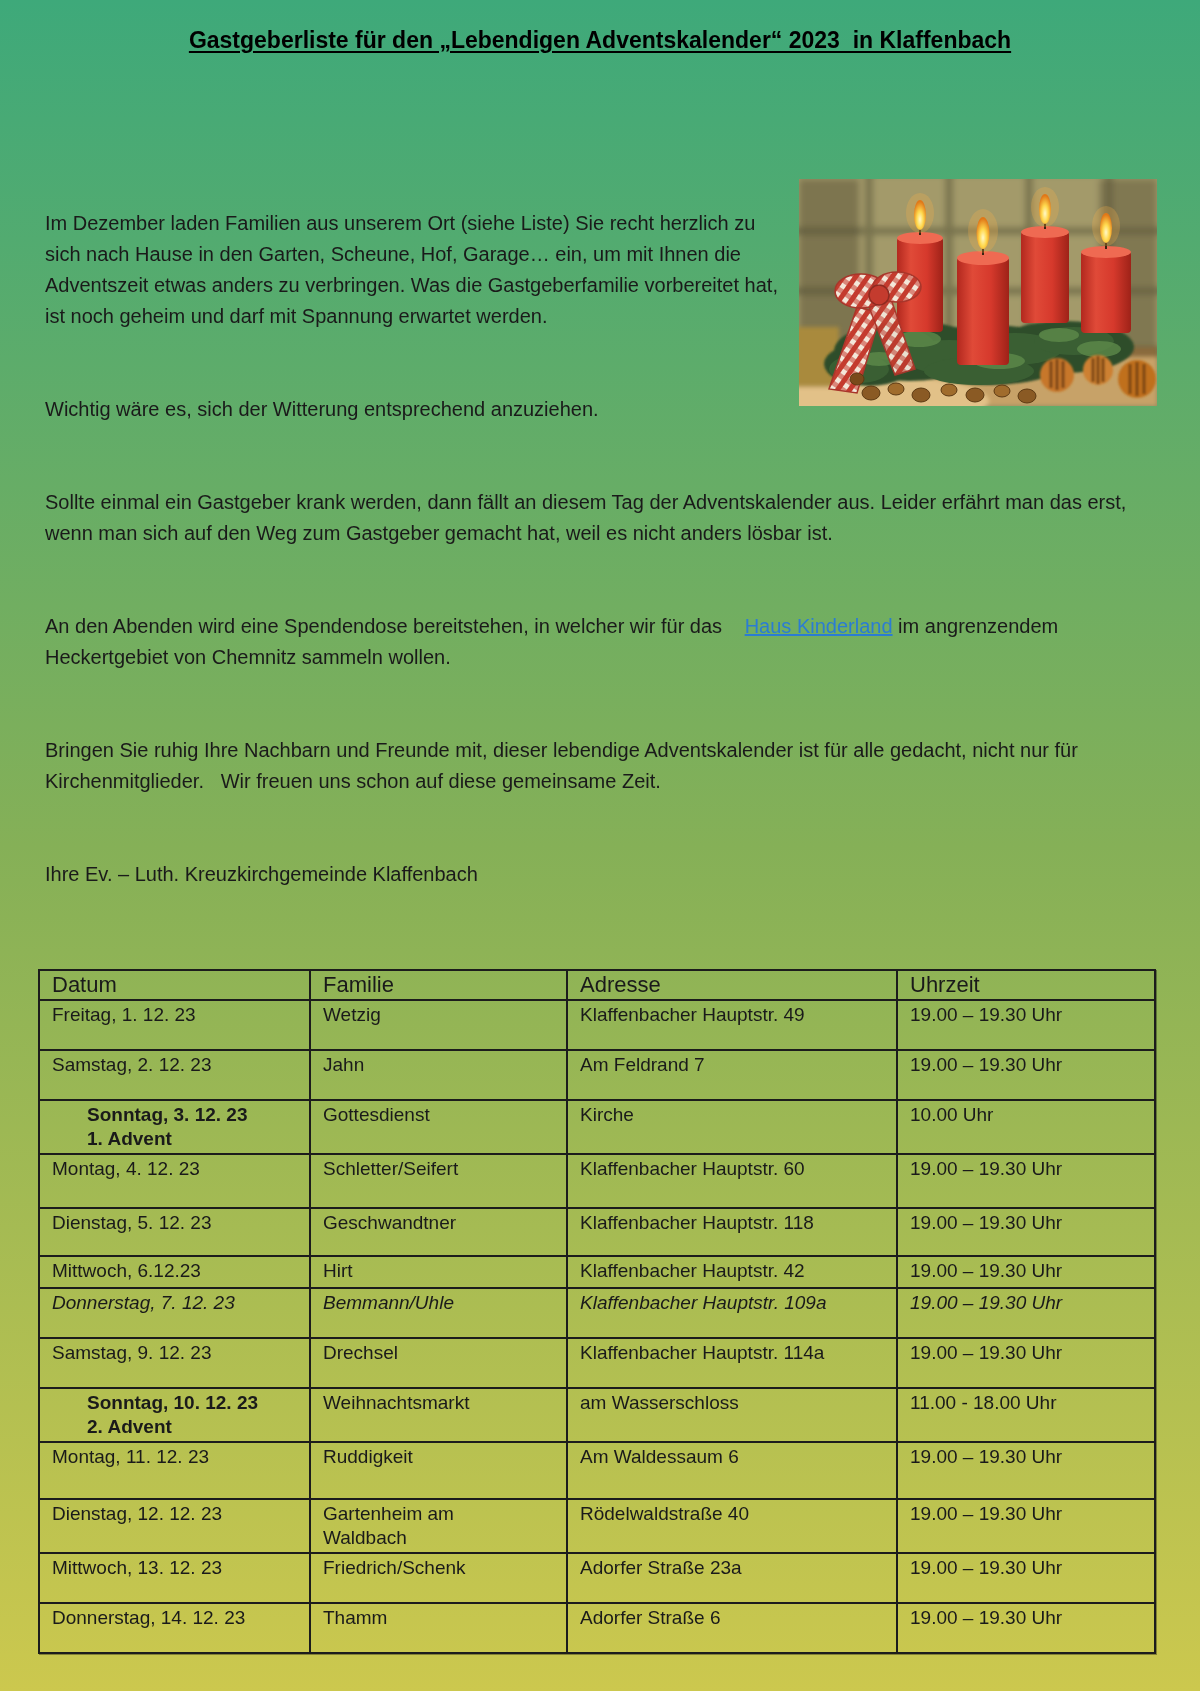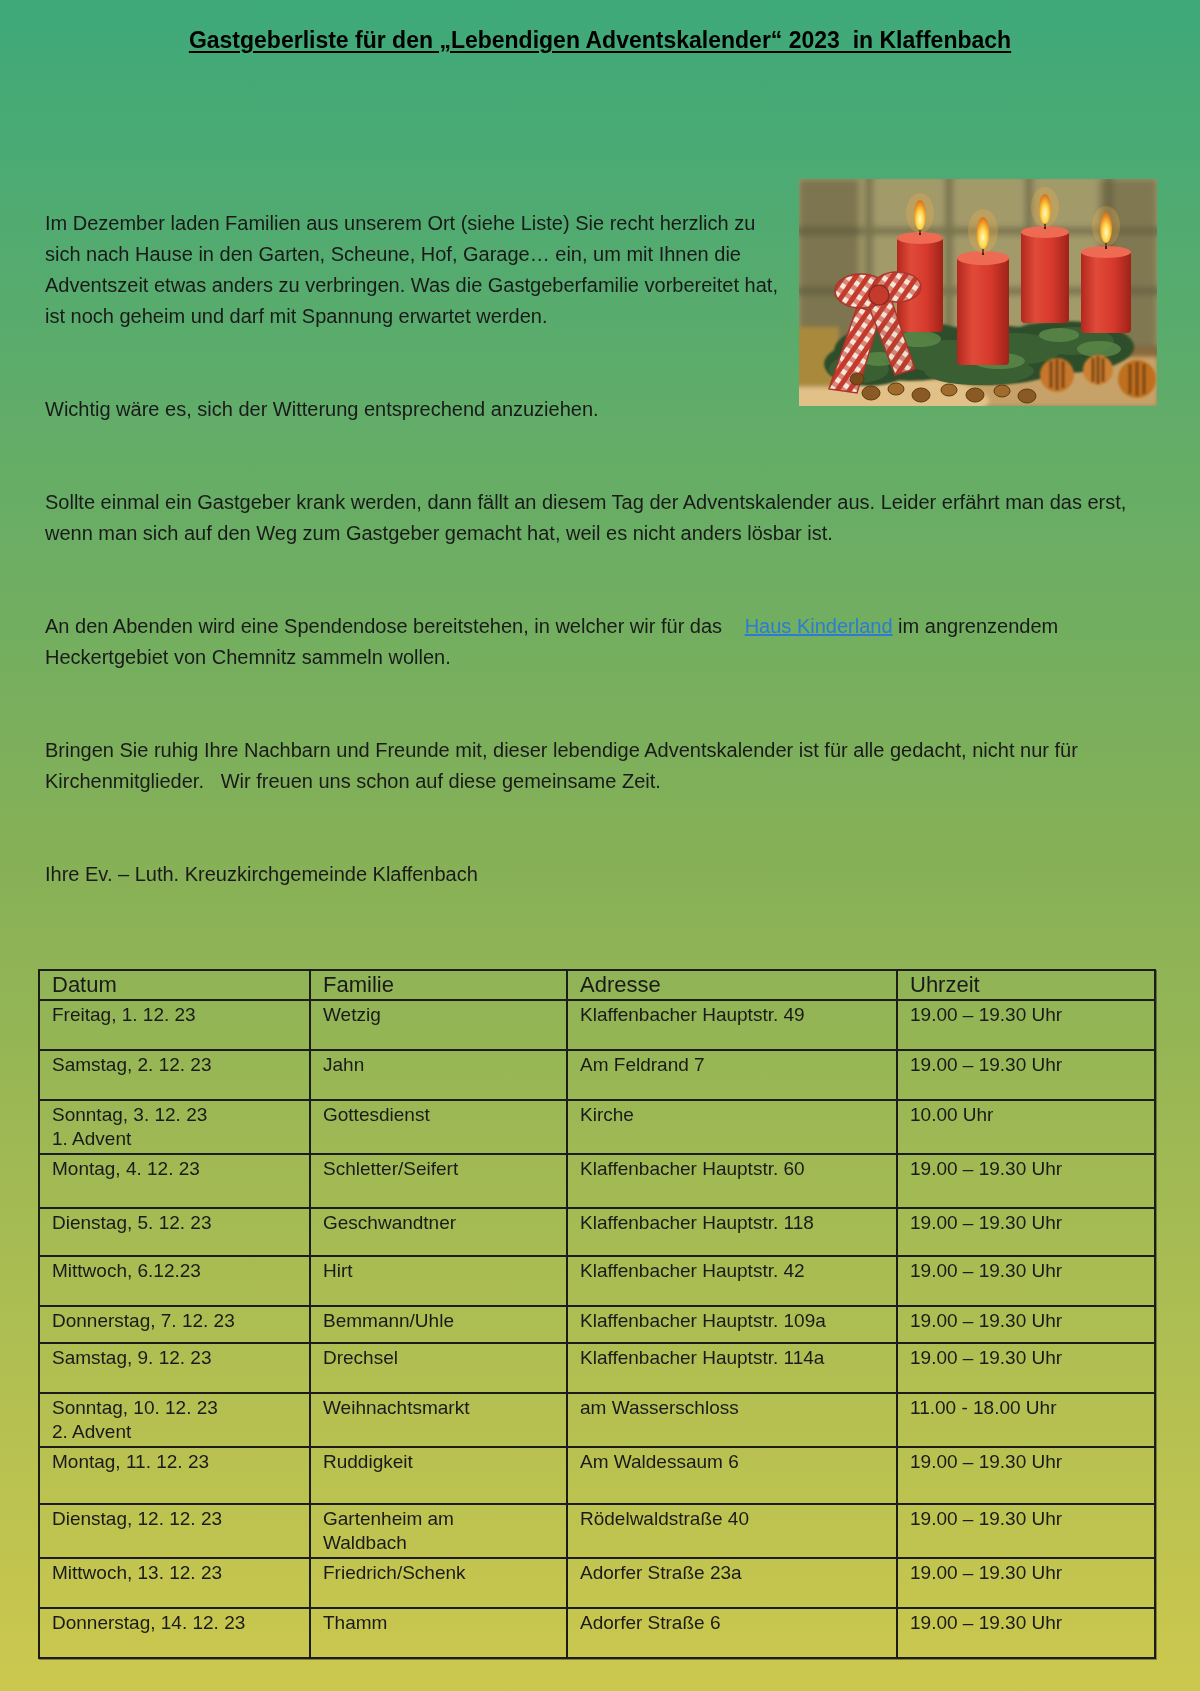--- a/index.html
+++ b/index.html
@@ -55,21 +55,21 @@
     text-align:left;
     padding:2px 6px 2px 12px;
     overflow:hidden;
   }
   table.schedule thead tr{height:29px;}
   table.schedule th{
     font-weight:normal;
     font-size:22px;line-height:25px;
     padding-top:1px;
   }
-  td .b{font-weight:normal;}
+  td .b{font-weight:bold;margin-left:35px;}
   
   table.schedule{box-shadow:1px 1px 0 rgba(0,0,0,.35);}
 </style>
 </head>
 <body>
 
 <div class="page">
 
   <h1 class="title">Gastgeberliste für den „Lebendigen Adventskalender“ 2023  in Klaffenbach</h1>
 
@@ -311,35 +311,35 @@
           <td>
             <div>Geschwandtner</div>
           </td>
           <td>
             <div>Klaffenbacher Hauptstr. 118</div>
           </td>
           <td>
             <div>19.00 – 19.30 Uhr</div>
           </td>
         </tr>
-        <tr style="height: 50px; margin-top: 8px;">
+        <tr style="height: 32px; margin-top: 8px;">
           <td>
             <div>Mittwoch, 6.12.23</div>
           </td>
           <td>
             <div>Hirt</div>
           </td>
           <td>
             <div>Klaffenbacher Hauptstr. 42</div>
           </td>
           <td>
             <div>19.00 – 19.30 Uhr</div>
           </td>
         </tr>
-        <tr style="height: 37px;">
+        <tr style="height: 50px; font-style: italic;">
           <td>
             <div>Donnerstag, 7. 12. 23</div>
           </td>
           <td>
             <div>Bemmann/Uhle</div>
           </td>
           <td>
             <div>Klaffenbacher Hauptstr. 109a</div>
           </td>
           <td>

